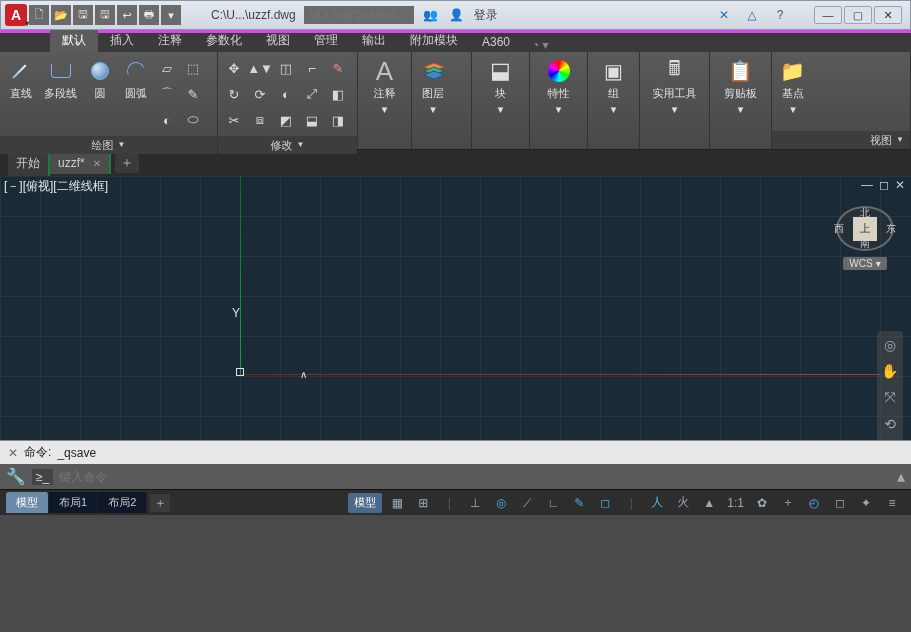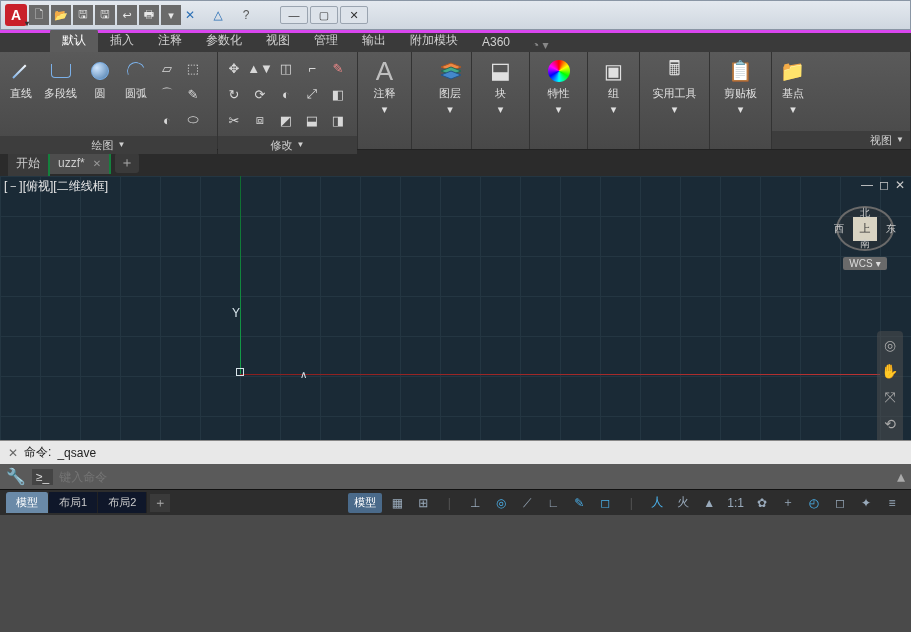--- a/index.html
+++ b/index.html
@@ -103,20 +103,27 @@
   <div class="titlebar-left">
     <div class="app-icon">A</div>
     <div class="qa-btn">🗋</div>
     <div class="qa-btn">📂</div>
     <div class="qa-btn">🖫</div>
     <div class="qa-btn">🖫</div>
     <div class="qa-btn">↩</div>
     <div class="qa-btn">🖶</div>
     <div class="qa-btn">▾</div>
   </div>
+  <div class="titlebar-center">
+    <span class="title-text">C:\U...\uzzf.dwg</span>
+    <input class="search-box" placeholder="键入关键字或短语" style="">
+    <span class="tb-icon g">👥</span>
+    <span class="tb-icon g">👤</span>
+    <span class="login-link">登录</span>
+  </div>
   <div class="titlebar-right">
     <span class="tb-icon" style="color:#2a6fb5;">✕</span>
     <span class="tb-icon" style="color:#2a6fb5;">△</span>
     <span class="tb-icon">?</span>
     <div class="win-controls">
       <div class="win-btn">—</div>
       <div class="win-btn">▢</div>
       <div class="win-btn">✕</div>
     </div>
   </div>
@@ -218,21 +225,21 @@
     <div class="panel-body" style="justify-content:center;">
       <div class="big-tool">
         <div class="ico" style="font-size:26px;color:#bfbfbf;">A</div>
         <div class="lbl">注释</div>
         <div class="lbl2">▾</div>
       </div>
     </div>
   </div>
 
   <div class="panel" style="width:60px;">
-    <div class="panel-body" style="justify-content:flex-end;">
+    <div class="panel-body" style="justify-content:flex-start;">
       <div class="big-tool">
         <div class="ico">
             <svg width="28" height="24">
               <path d="M4 8 L14 4 L24 8 L14 12 Z" fill="#e84" stroke="#a52"></path>
               <path d="M4 12 L14 8 L24 12 L14 16 Z" fill="#4a8" stroke="#265"></path>
               <path d="M4 16 L14 12 L24 16 L14 20 Z" fill="#48c" stroke="#258"></path>
             </svg>
           </div>
         <div class="lbl">图层</div>
         <div class="lbl2">▾</div>

